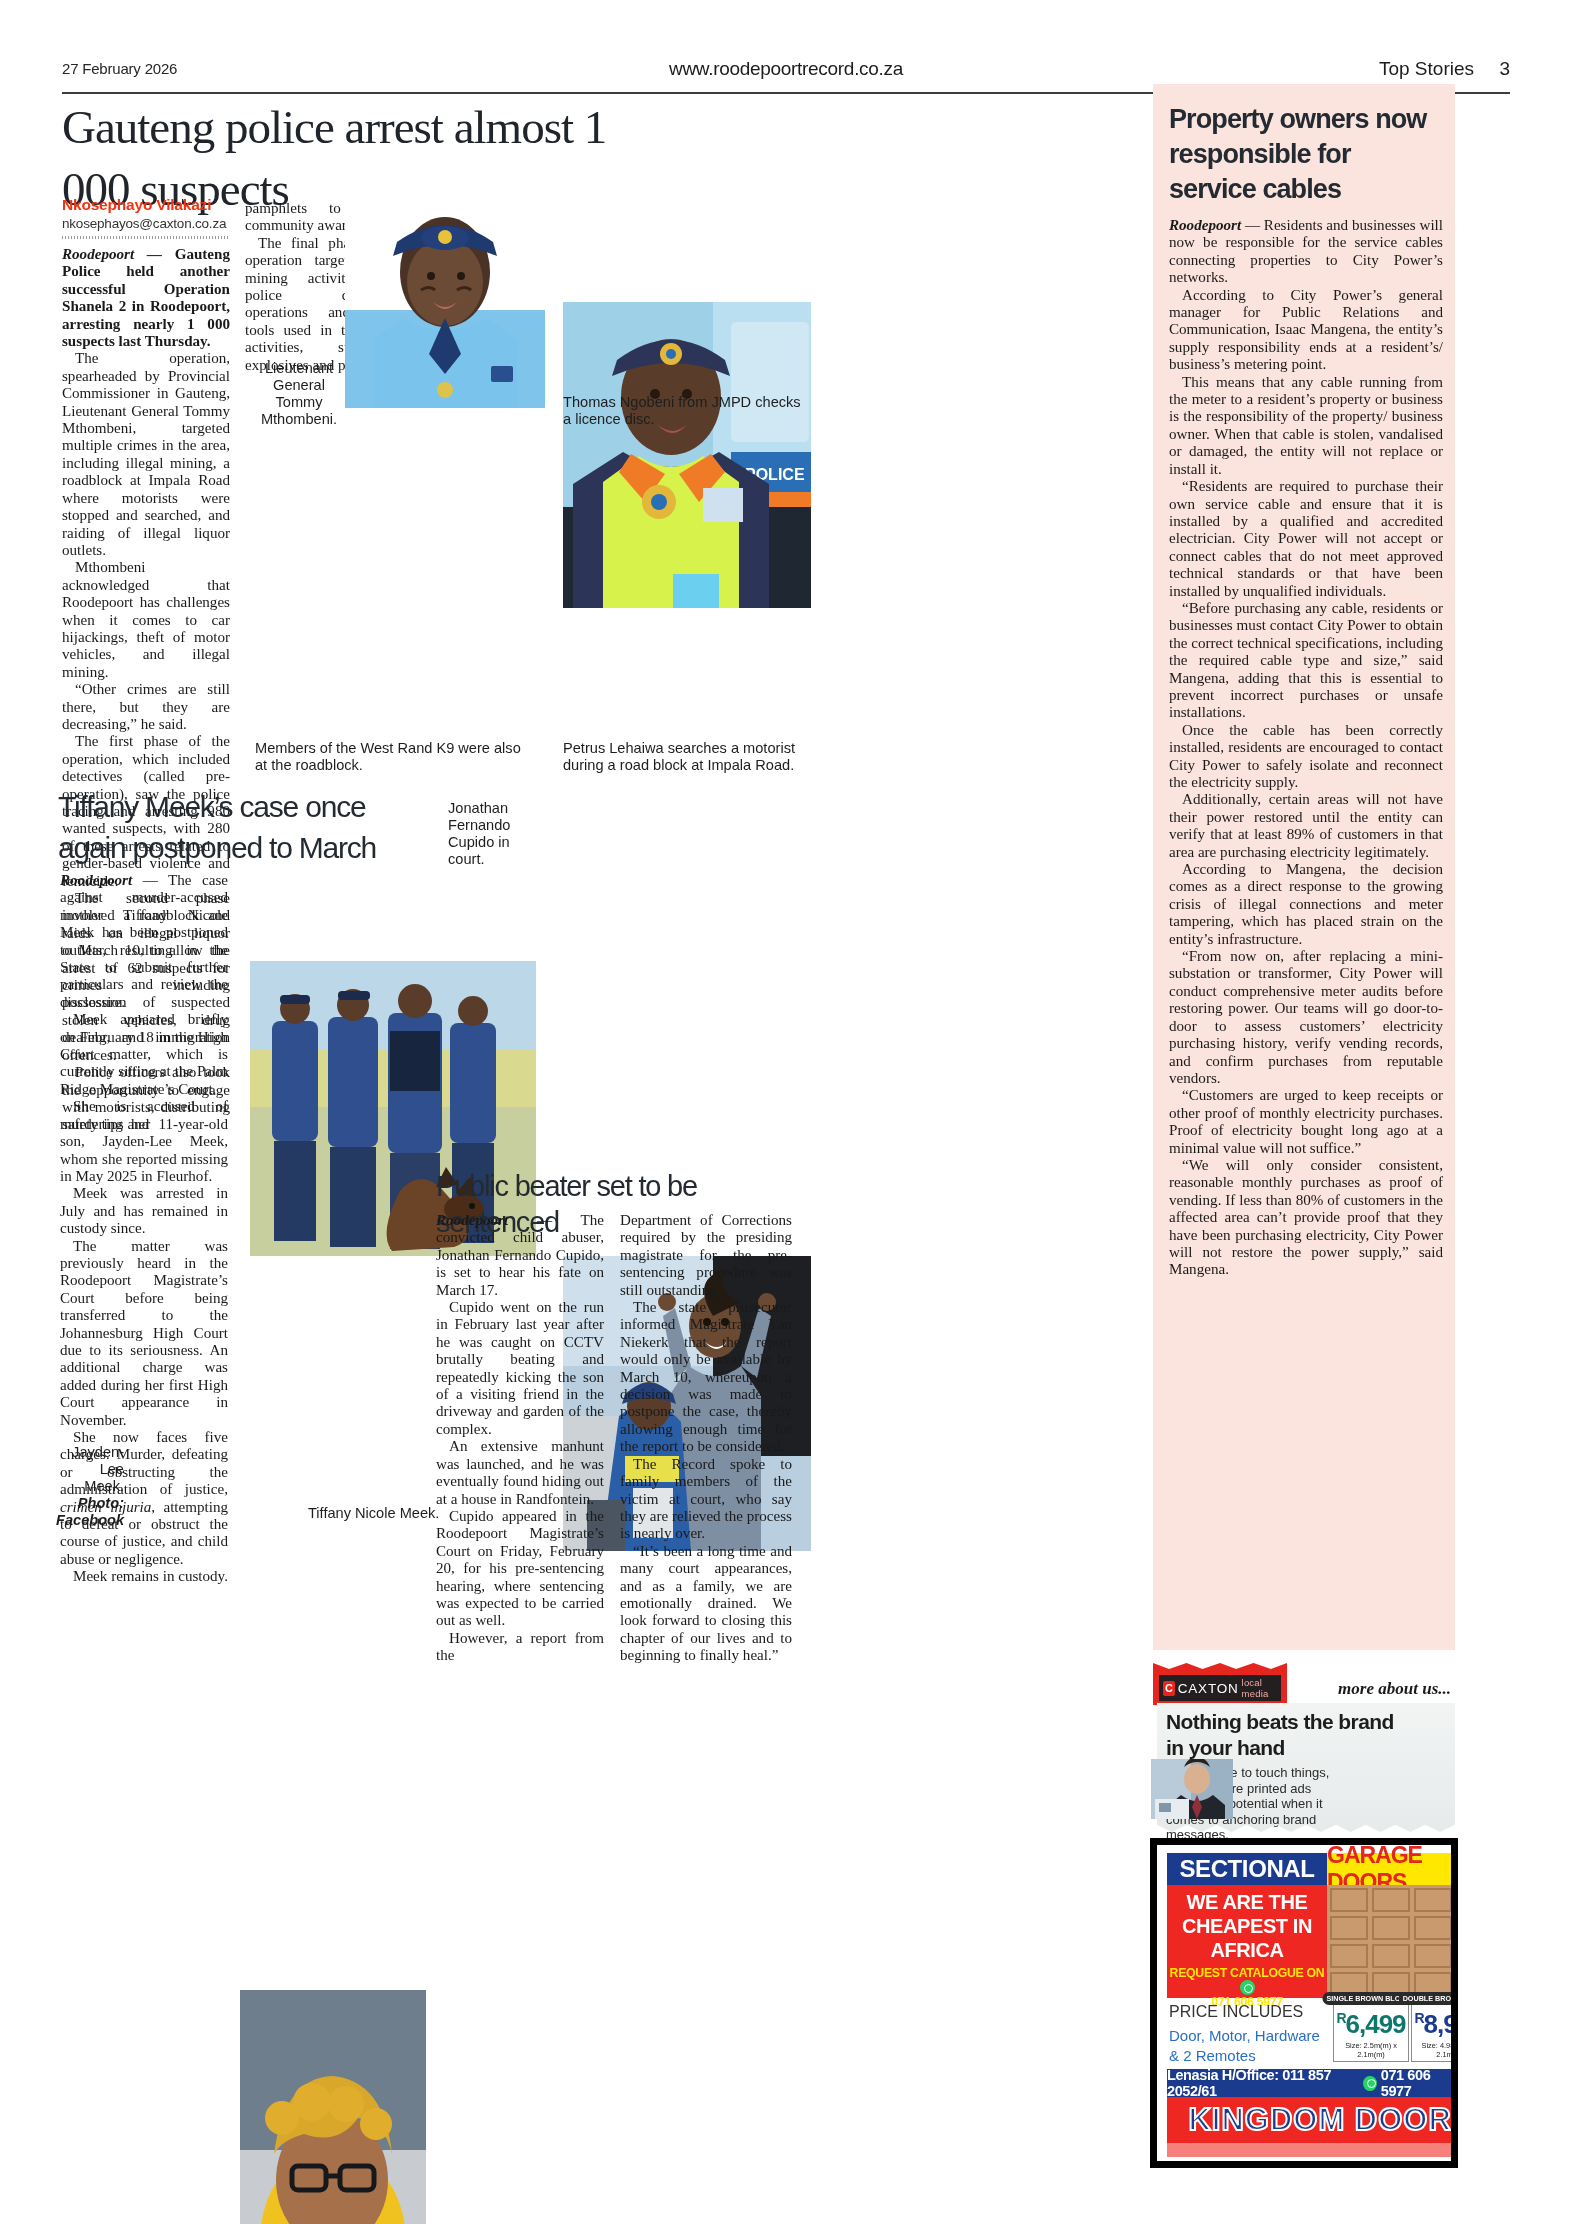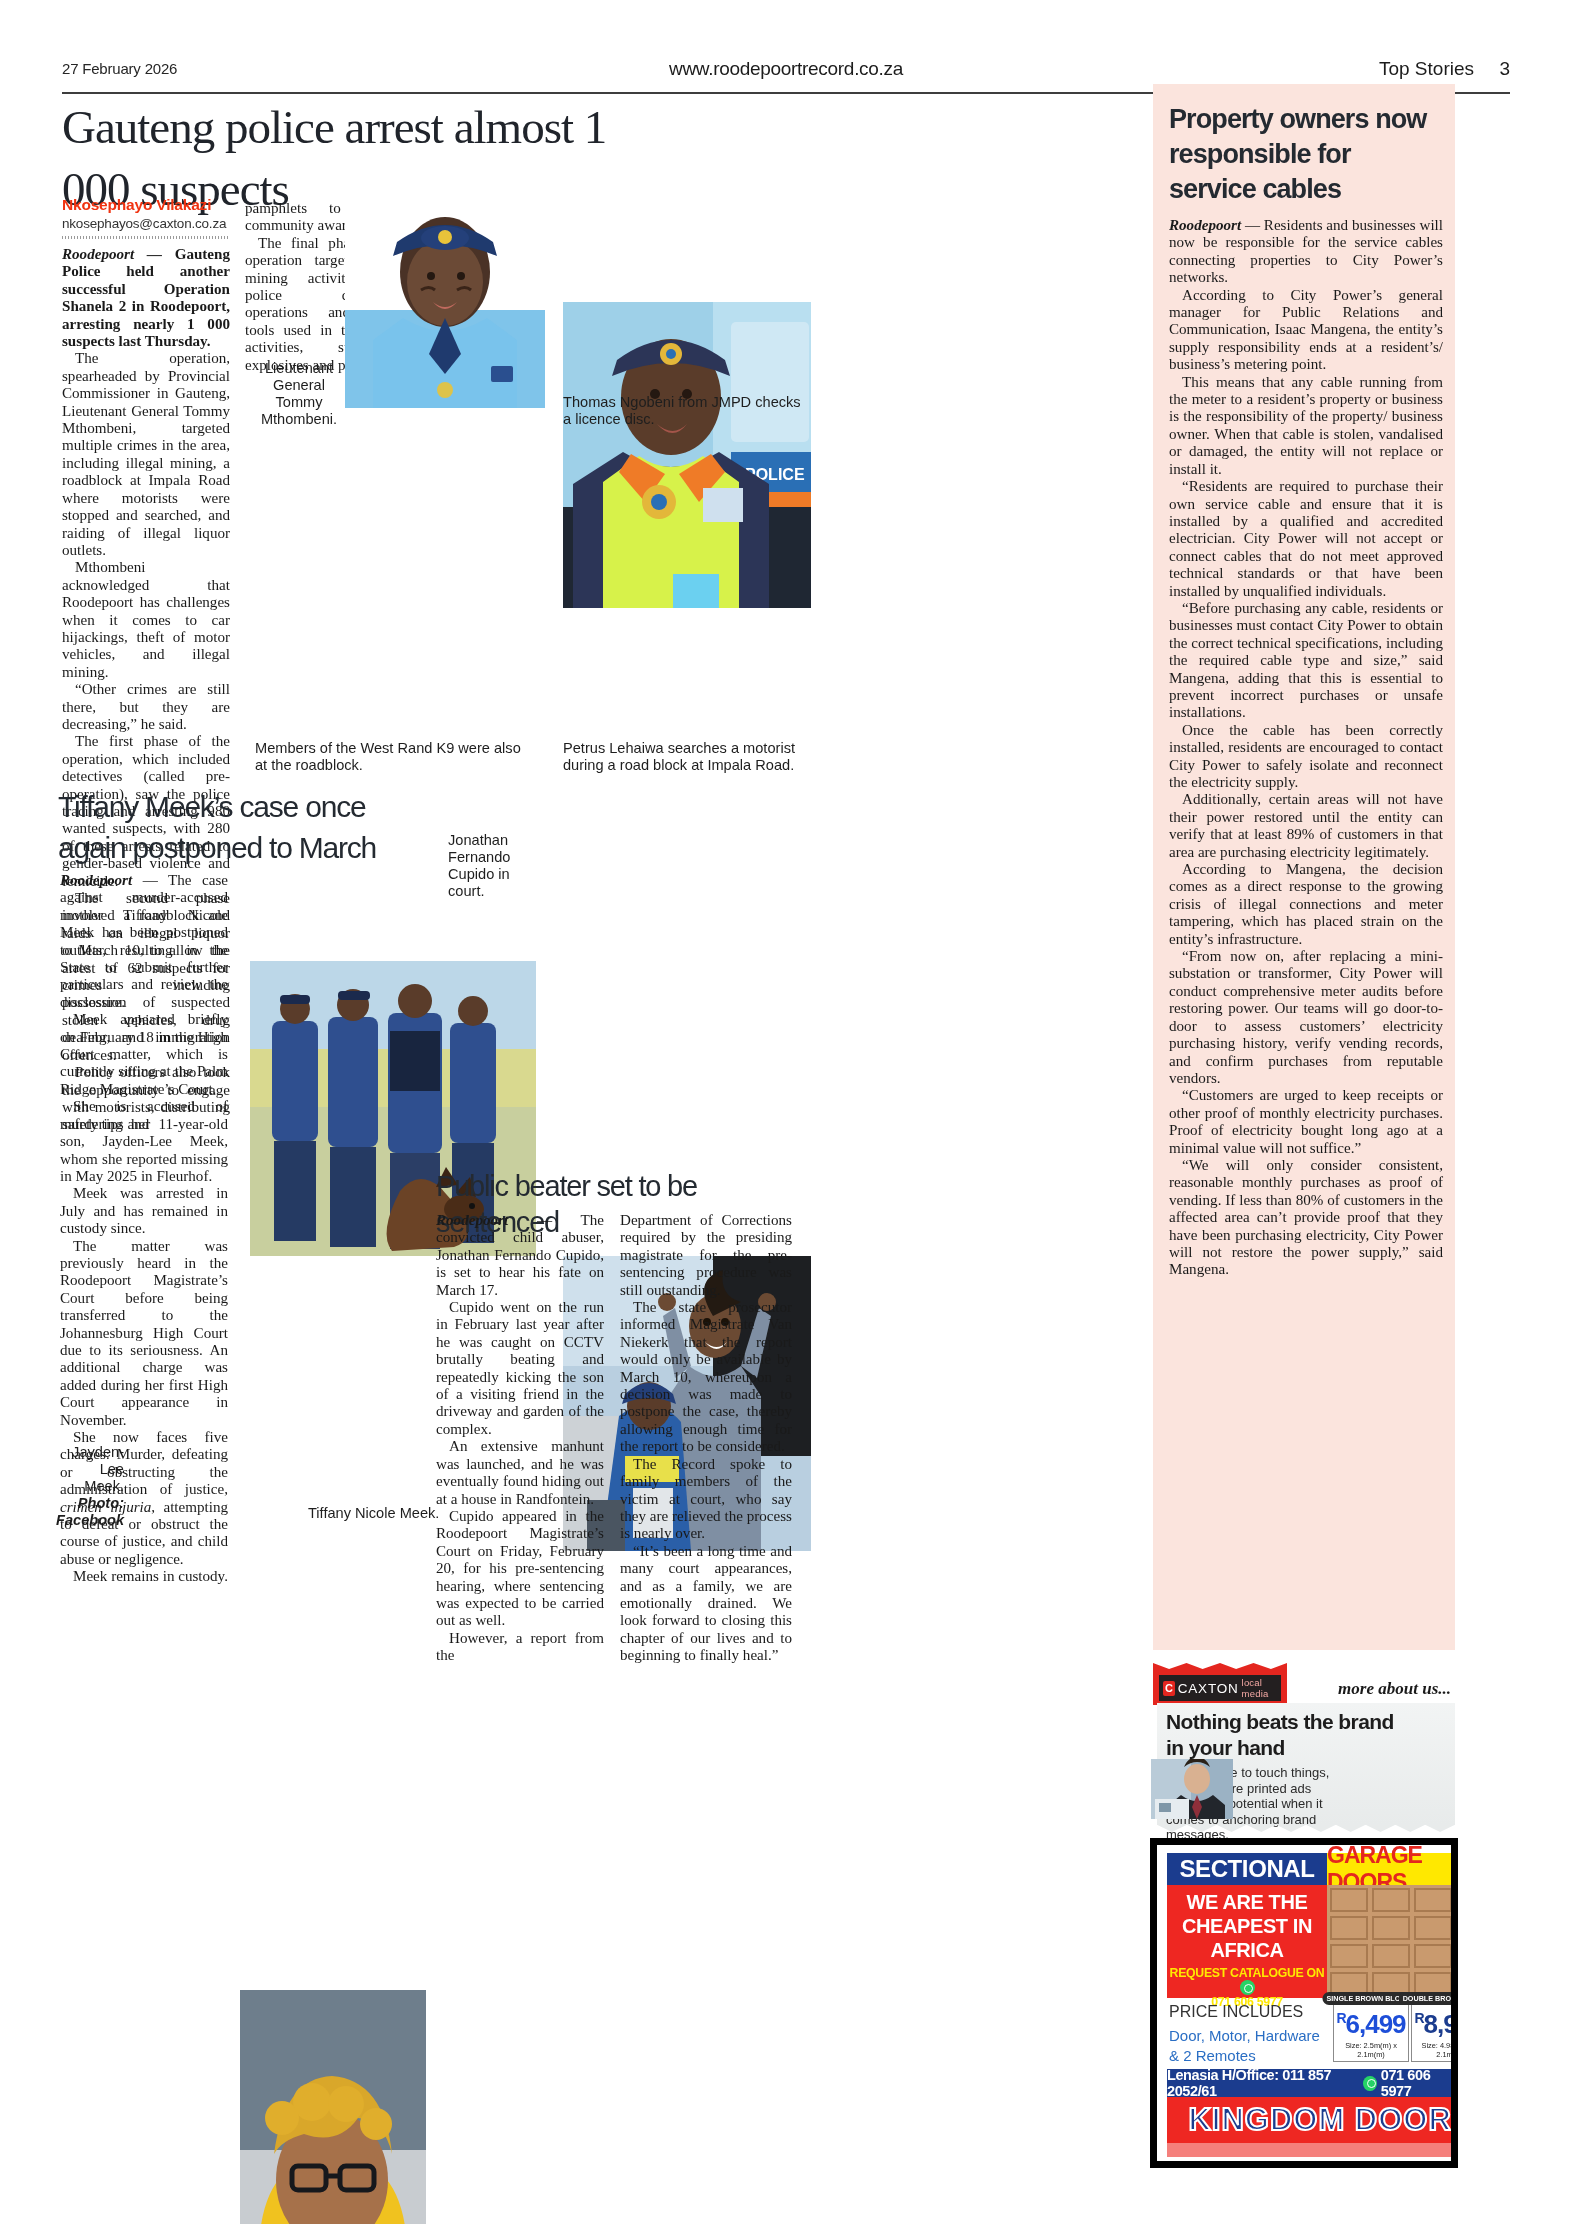--- a/index.html
+++ b/index.html
@@ -66,21 +66,21 @@
 
   .ph-petrus { position: absolute; left: 563px; top: 437px; width: 248px; height: 295px; overflow: hidden; }
   .cap-petrus { position: absolute; left: 563px; top: 740px; width: 248px; }
 
   
   .s2-head { position: absolute; left: 58px; top: 786px; width: 380px; font-size: 30px; line-height: 41px; }
   .s2-c1 { position: absolute; left: 60px; top: 872px; width: 168px; }
   .ph-tiffany { position: absolute; left: 240px; top: 876px; width: 186px; height: 490px; overflow: hidden; }
   .cap-jayden { position: absolute; left: 56px; top: 1444px; width: 68px; text-align: right; }
   .cap-jayden .ital { font-style: italic; font-weight: bold; }
-  .cap-court { position: absolute; left: 448px; top: 832px; width: 80px; }
+  .cap-court { position: absolute; left: 448px; top: 800px; width: 80px; }
   .cap-tiffany { position: absolute; left: 308px; top: 1505px; width: 180px; }
 
   
   .s3-head { position: absolute; left: 436px; top: 1168px; width: 380px; font-size: 29px; line-height: 36px; }
   .s3-c1 { position: absolute; left: 436px; top: 1212px; width: 168px; }
   .s3-c2 { position: absolute; left: 620px; top: 1212px; width: 172px; }
 
   
   .sidebar {
     position: absolute; left: 1153px; top: 84px; width: 302px; height: 1566px;
@@ -135,21 +135,21 @@
   .gd-req { color: #ffe800; font-weight: bold; font-size: 12.3px; line-height: 14px; margin-top: 4px; letter-spacing: -.3px;}
   .gd-door-img { position: absolute; left: 170px; top: 40px; width: 128px; height: 113px; overflow: hidden; }
   .wa { display: inline-block; width: 15px; height: 15px; background: #25d366; border-radius: 50%; vertical-align: -3px; position:relative;}
   .wa:after{content:"";position:absolute;left:4px;top:3.5px;width:7px;height:7px;border:1.6px solid #fff;border-radius:50%;}
   .gd-price-t { position: absolute; left: 12px; top: 158px; font-family: "Liberation Sans", sans-serif; font-size: 16px; color: #333; }
   .gd-price-s { position: absolute; left: 12px; top: 181px; width: 160px; font-family: "Liberation Sans", sans-serif; font-size: 15px; line-height: 20px; color: #2a6ec4; }
   .gd-box { position: absolute; top: 155px; width: 76px; height: 62px; border: 1px solid #8b8b8b; background:#fff;}
   .gd-box.b1 { left: 176px; } .gd-box.b2 { left: 254px; }
   .gd-box-cap { position: absolute; left: 50%; transform: translateX(-50%); top: -9px; background: #2b2b2b; color: #fff;
      font-family: "Liberation Sans", sans-serif; font-weight: bold; font-size: 7.2px; padding: 2px 4px; border-radius: 7px; white-space: nowrap;}
-  .gd-box-val { text-align: center; margin-top: 8px; font-family: "Liberation Sans", sans-serif; font-weight: bold; font-size: 26px; color: #1d4ed8; letter-spacing:-1px;}
+  .gd-box-val { text-align: center; margin-top: 8px; font-family: "Liberation Sans", sans-serif; font-weight: bold; font-size: 26px; color: #0f766e; letter-spacing:-1px;}
   .gd-box-val sup { font-size: 14px; vertical-align: super; }
   .gd-box.b2 .gd-box-val { color: #1b3c8e; }
   .gd-box-size { text-align: center; font-family: "Liberation Sans", sans-serif; font-size: 7.4px; color: #222; margin-top: 1px;}
   .gd-blue { position: absolute; left: 10px; top: 224px; width: 288px; height: 28px; background: #1b3c8e; color: #fff;
      font-family: "Liberation Sans", sans-serif; font-weight: bold; font-size: 14.5px; display: flex; align-items: center; justify-content: center; gap: 4px; letter-spacing:-.4px;}
   .gd-king { position: absolute; left: 10px; top: 252px; width: 328px; height: 46px; background: #ee2722;
      display:flex; align-items:center; justify-content:center; }
   .gd-king span { font-family: "Liberation Sans", sans-serif; font-weight: bold; font-size: 31px; color: #1b3c8e;
      -webkit-text-stroke: 2px #fff; letter-spacing: 1px; }
   .gd-foot { position: absolute; left: 10px; top: 298px; width: 288px; height: 14px; background: #f5807c; }

